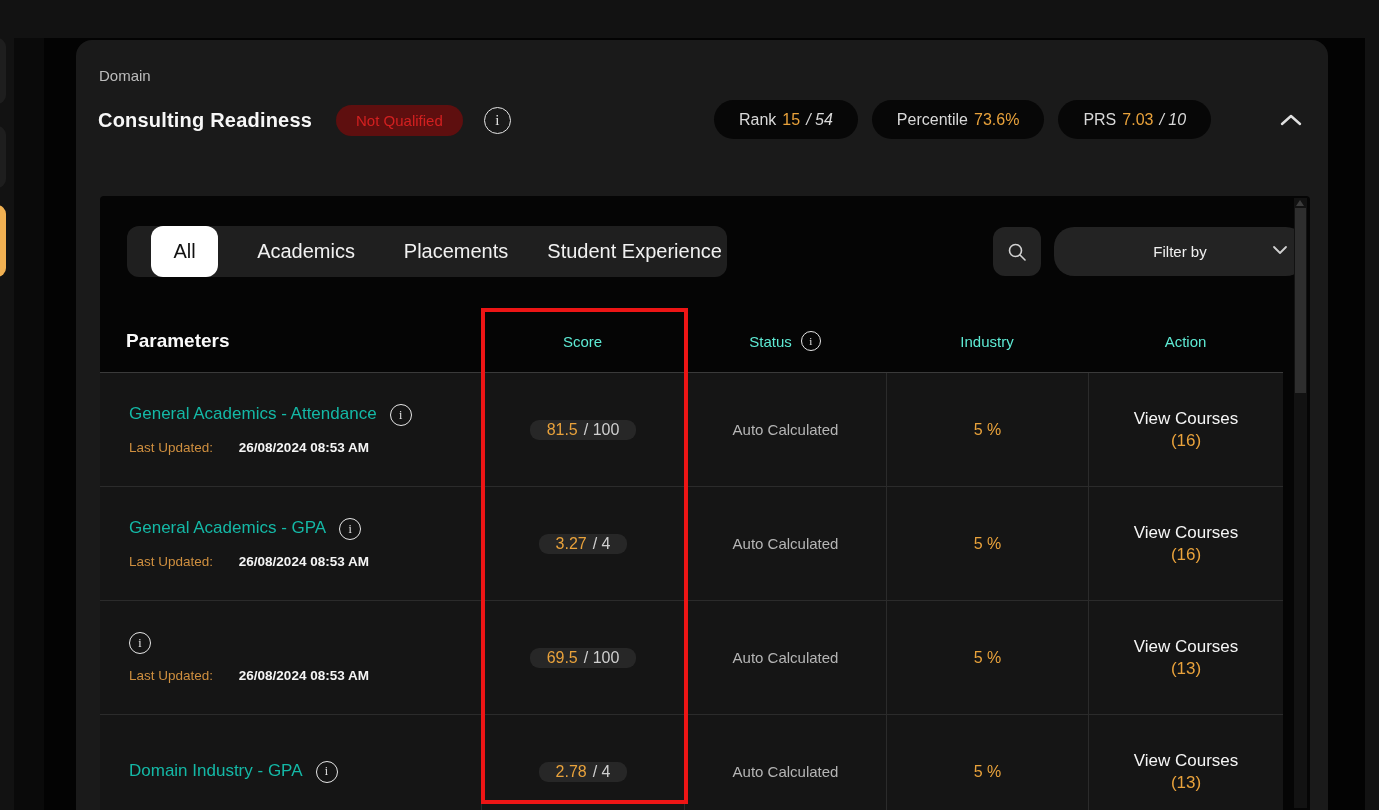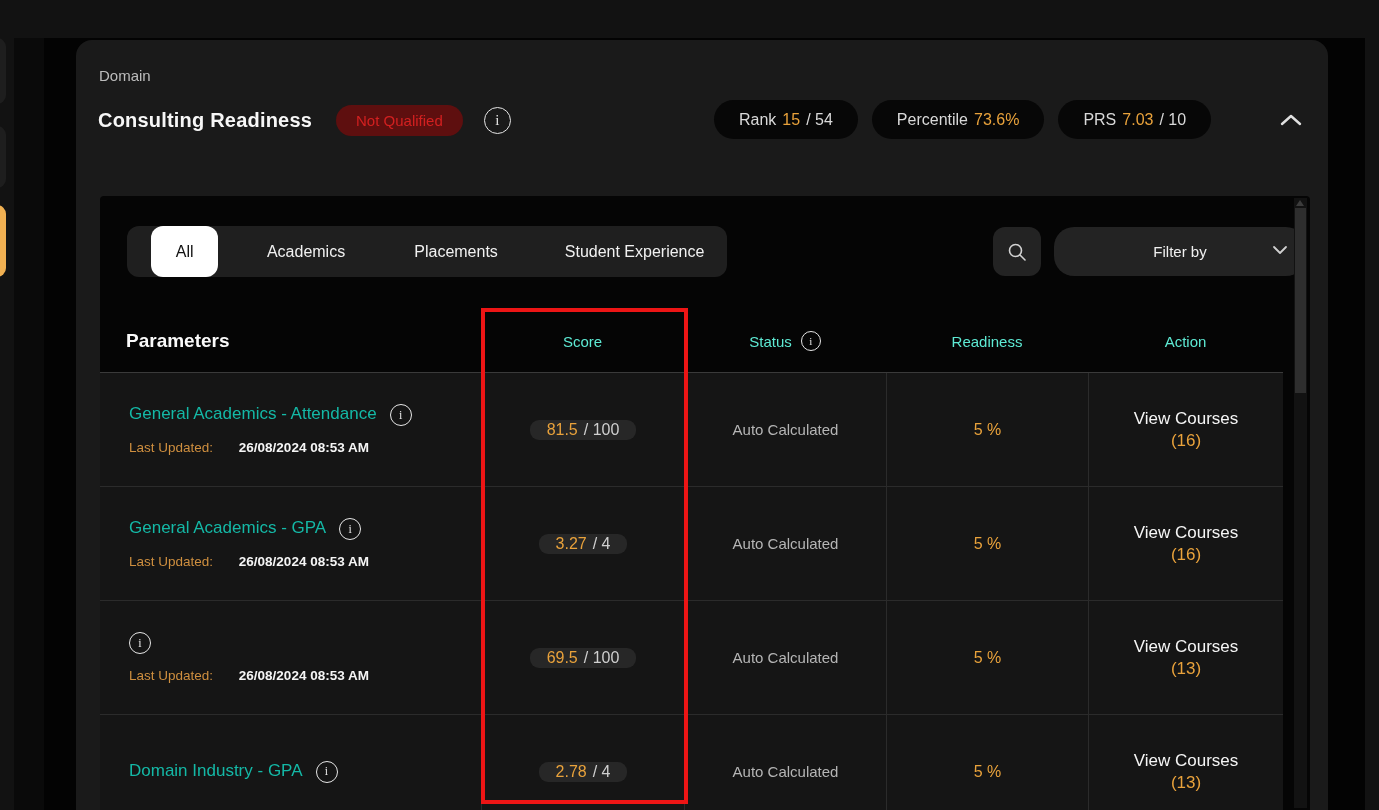--- a/index.html
+++ b/index.html
@@ -39,32 +39,32 @@
   .info-icon::after { content:"i"; font-family:"Liberation Serif",serif; }
   .title-row .info-icon { margin-left:21px; }
 
   .stats-row { position:absolute; left:714px; top:100px; display:flex; gap:14px; align-items:center; }
   .stat-pill {
     background:#070707; border-radius:21px; height:39px;
     display:flex; align-items:center; justify-content:center;
     padding:0 25px; font-size:16px; color:#d9d9d9; white-space:nowrap;
   }
   .stat-pill .stat-value { color:#e9a23b; margin-left:6px; }
-  .stat-pill .stat-suffix { color:#d9d9d9; margin-left:6px; }
+  .stat-pill .stat-suffix { color:#d9d9d9; margin-left:6px;font-style:italic; }
   .collapse-btn { position:absolute; left:1278px; top:107px; width:26px; height:26px; display:flex; align-items:center; justify-content:center; cursor:pointer; }
 
   
   .table-card { position:absolute; left:100px; top:196px; width:1210px; height:614px; background:#050505; border-radius:4px 4px 0 0; }
 
   
   .tabbar {
     position:absolute; left:27px; top:30px; height:51px; width:600px;
     background:#1f1f1f; border-radius:12px; display:flex; align-items:stretch; overflow:hidden;
   }
-  .tab { display:flex; align-items:center; justify-content:center; font-size:16px; color:#f1f1f1; cursor:pointer;margin-left:24px; }
+  .tab { display:flex; align-items:center; justify-content:center; font-size:20px; color:#f1f1f1; cursor:pointer;margin-left:24px; }
   .tab-0 { width:80px; }
   .tab-1 { width:152px; }
   .tab-2 { width:148px; }
   .tab-3 { width:220px; }
   .tab.active { background:#ffffff; color:#111111; border-radius:12px; font-weight:500; }
 
   .search-btn {
     position:absolute; left:893px; top:31px; width:48px; height:49px;
     background:#232323; border-radius:12px; display:flex; align-items:center; justify-content:center; cursor:pointer;
   }
@@ -191,21 +191,21 @@
     </span>
   </div>
 
   <div class="thead">
     <div class="th th-parameters">Parameters</div>
     <div class="th">Score</div>
     <div class="th">
       <span>Status</span>
       <span class="info-icon"></span>
     </div>
-    <div class="th">Readiness</div>
+    <div class="th">Industry</div>
     <div class="th">Action</div>
   </div>
 
   <div class="tbody">
 
     <div class="trow">
       <div class="td td-param">
         <div class="param-name-line">
           <span>General Academics - Attendance</span>
           <span class="info-icon"></span>

